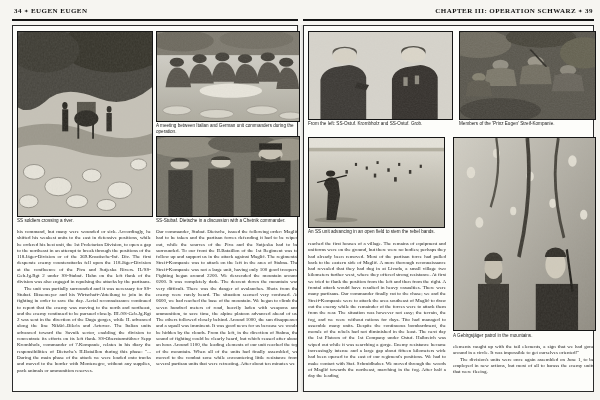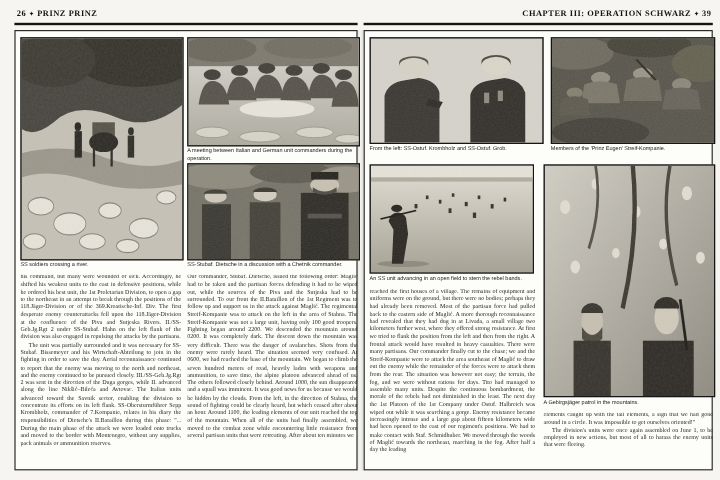--- a/index.html
+++ b/index.html
@@ -56,21 +56,21 @@
         <stop offset="1" stop-color="#a5a194"></stop>
     </linearGradient>
     <linearGradient id="gRock" x1="0" y1="0" x2="1" y2="1">
       <stop offset="0" stop-color="#d2cfc5"></stop>
         <stop offset="1" stop-color="#8f8b81"></stop>
     </linearGradient>
   </defs>
 </svg>
 
 <div class="pagehead" style="left:14px;">
-  <span>26</span><span class="dia">✦</span><span>PRINZ PRINZ</span>
+  <span>34</span><span class="dia">✦</span><span>EUGEN EUGEN</span>
 </div>
 <div class="pagehead" style="right:7px;">
   <span>CHAPTER III: OPERATION SCHWARZ</span><span class="dia">✦</span><span>39</span>
 </div>
 <div class="head-rule" style="left:12px;width:286px;"></div>
 <div class="head-rule" style="left:303px;width:291px;"></div>
 <div class="gutter"></div>
 
 <div class="page" id="page-left">
 

